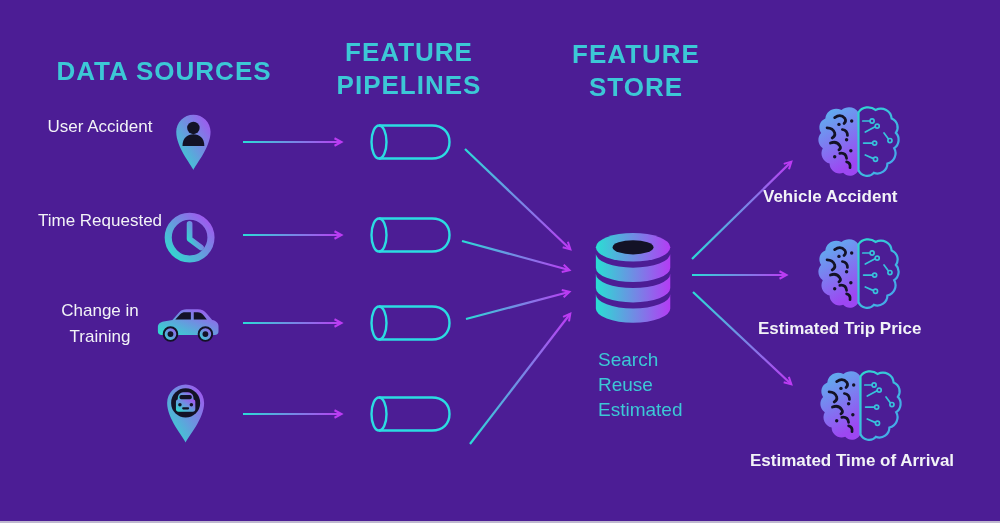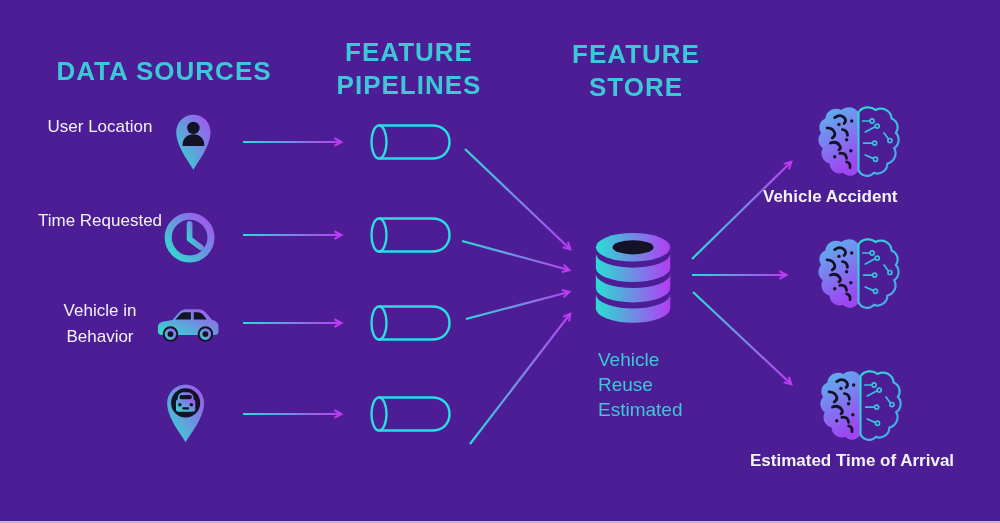--- a/index.html
+++ b/index.html
@@ -19,31 +19,32 @@
 </style>
 </head>
 <body>
 
 <div class="canvas">
 
   <div class="col-title" style="left:44px;top:55px;width:240px;">DATA SOURCES</div>
   <div class="col-title" style="left:309px;top:36px;width:200px;">FEATURE PIPELINES</div>
   <div class="col-title" style="left:536px;top:38px;width:200px;">FEATURE STORE</div>
 
-  <div class="src-label" style="top:114px;">User Location</div>
+  <div class="src-label" style="top:114px;">User Accident</div>
   <div class="src-label" style="top:208px;">Time Requested</div>
-  <div class="src-label" style="top:298px;">Vehicle in Behavior</div>
+  <div class="src-label" style="top:298px;">Change in Training</div>
 
   <div class="store-caption">
-    <div>Vehicle</div>
+    <div>Search</div>
     <div>Reuse</div>
     <div>Estimated</div>
   </div>
 
   <div class="model-label" style="left:763px;top:187px;width:200px;">Vehicle Accident</div>
+  <div class="model-label" style="left:758px;top:319px;width:200px;">Estimated Trip Price</div>
   <div class="model-label" style="left:750px;top:451px;width:220px;">Estimated Time of Arrival</div>
 
   <svg class="overlay" viewBox="0 0 1000 523">
     <defs>
       <linearGradient id="gradIcon" x1="0" y1="1" x2="1" y2="0">
         <stop offset="0" stop-color="#29e2cc"></stop>
           <stop offset="1" stop-color="#a94df2"></stop>
       </linearGradient>
       <linearGradient id="gradDb" x1="0" y1="0" x2="1" y2="0">
         <stop offset="0" stop-color="#29dfd3"></stop>

